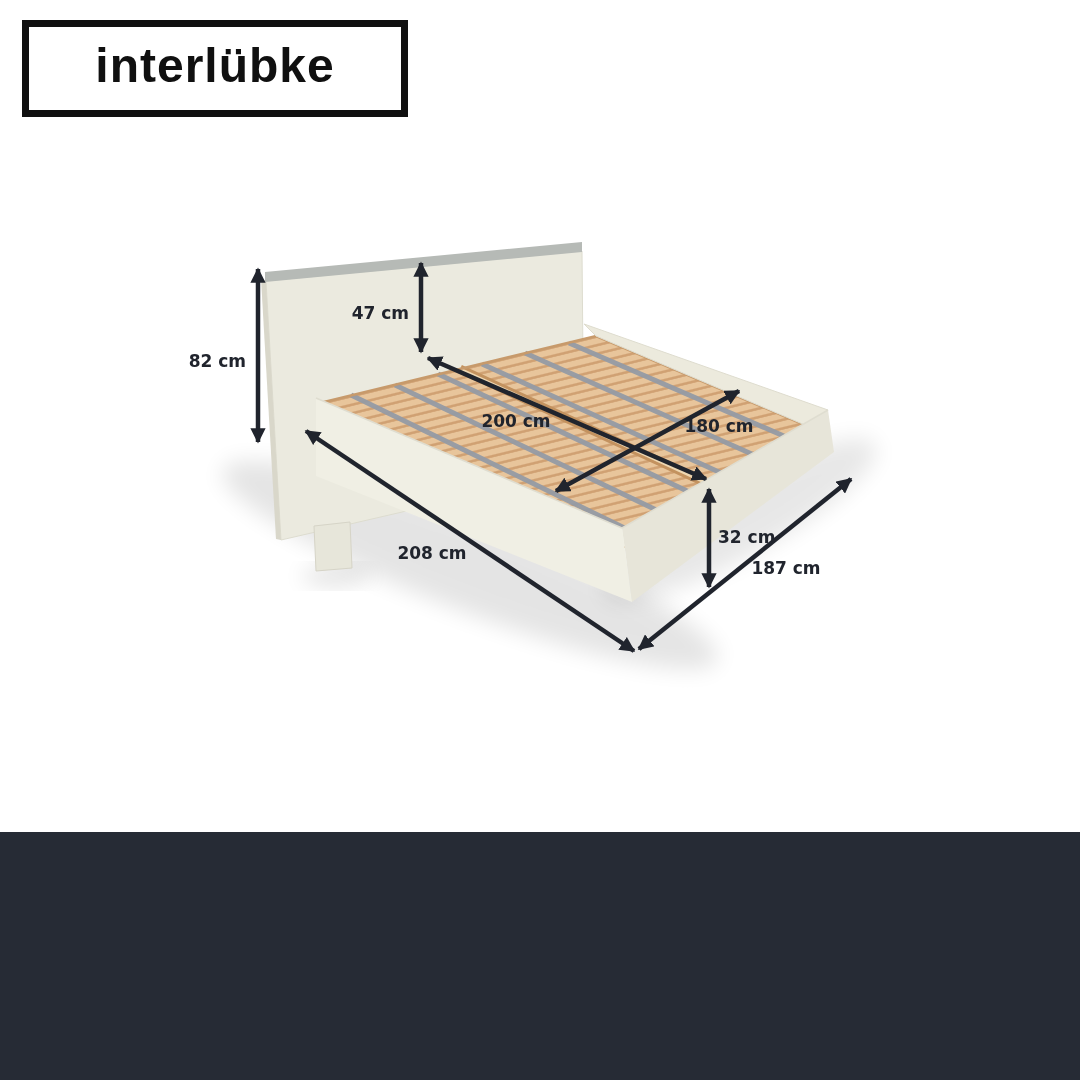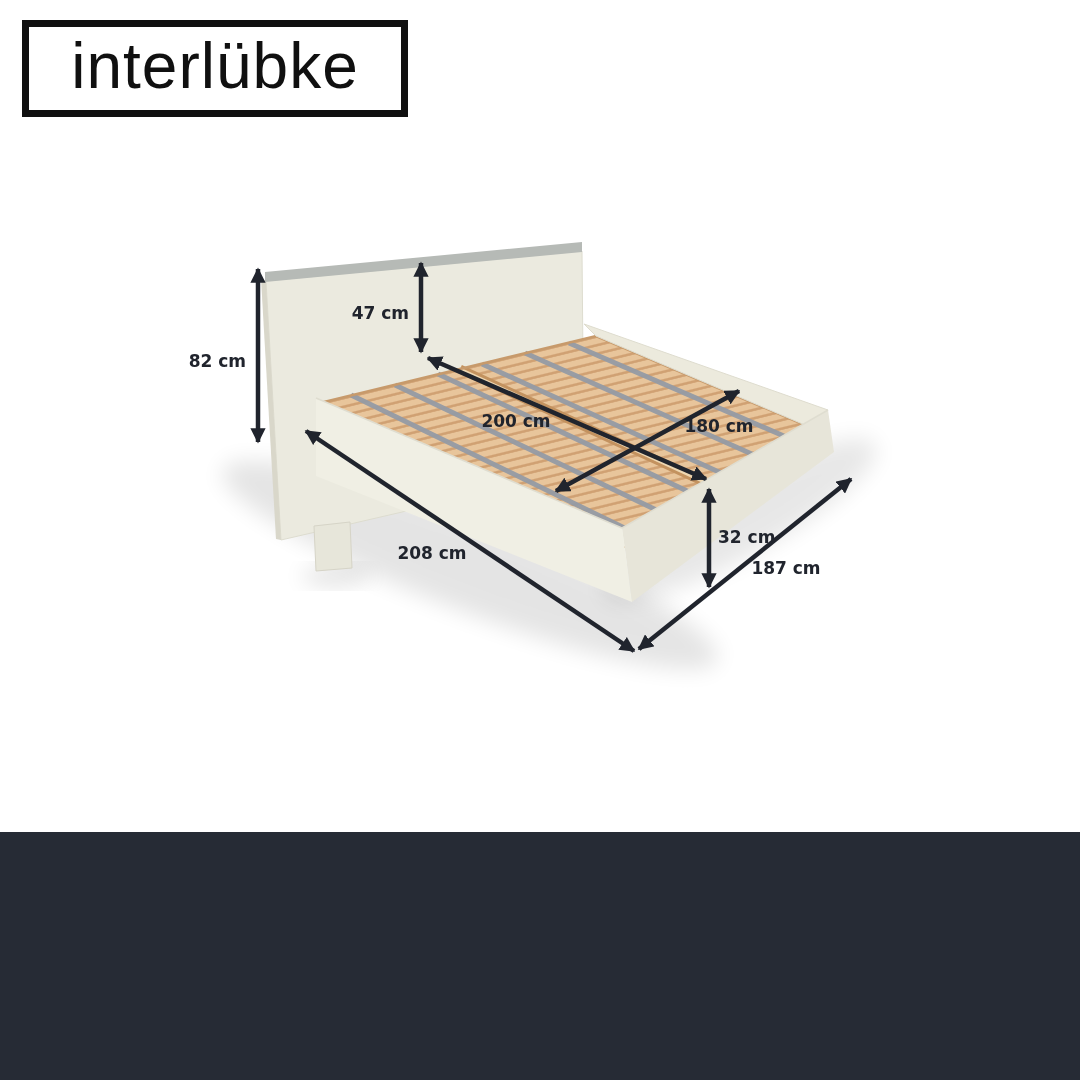--- a/index.html
+++ b/index.html
@@ -7,21 +7,21 @@
     position:relative;width:1080px;height:1080px;background:#ffffff;overflow:hidden;
     font-family:"Liberation Sans",sans-serif;
   }
   
   .brand-box{
     position:absolute;left:22px;top:20px;width:386px;height:97px;
     border:7px solid #101010;box-sizing:border-box;
     display:flex;align-items:center;justify-content:center;
   }
   .brand-box span{
-    font-size:64px;font-weight:400;color:#101010;letter-spacing:1px;line-height:1;
+    font-size:48px;font-weight:700;color:#101010;letter-spacing:1px;line-height:1;
     padding-bottom:6px;
   }
   
   .bed-svg{position:absolute;left:0;top:0;width:1080px;height:1080px;}
   .dim-label{
     font-family:"DejaVu Sans","Liberation Sans",sans-serif;
     font-size:17px;font-weight:bold;fill:#20242d;
   }
   
   .footer{

